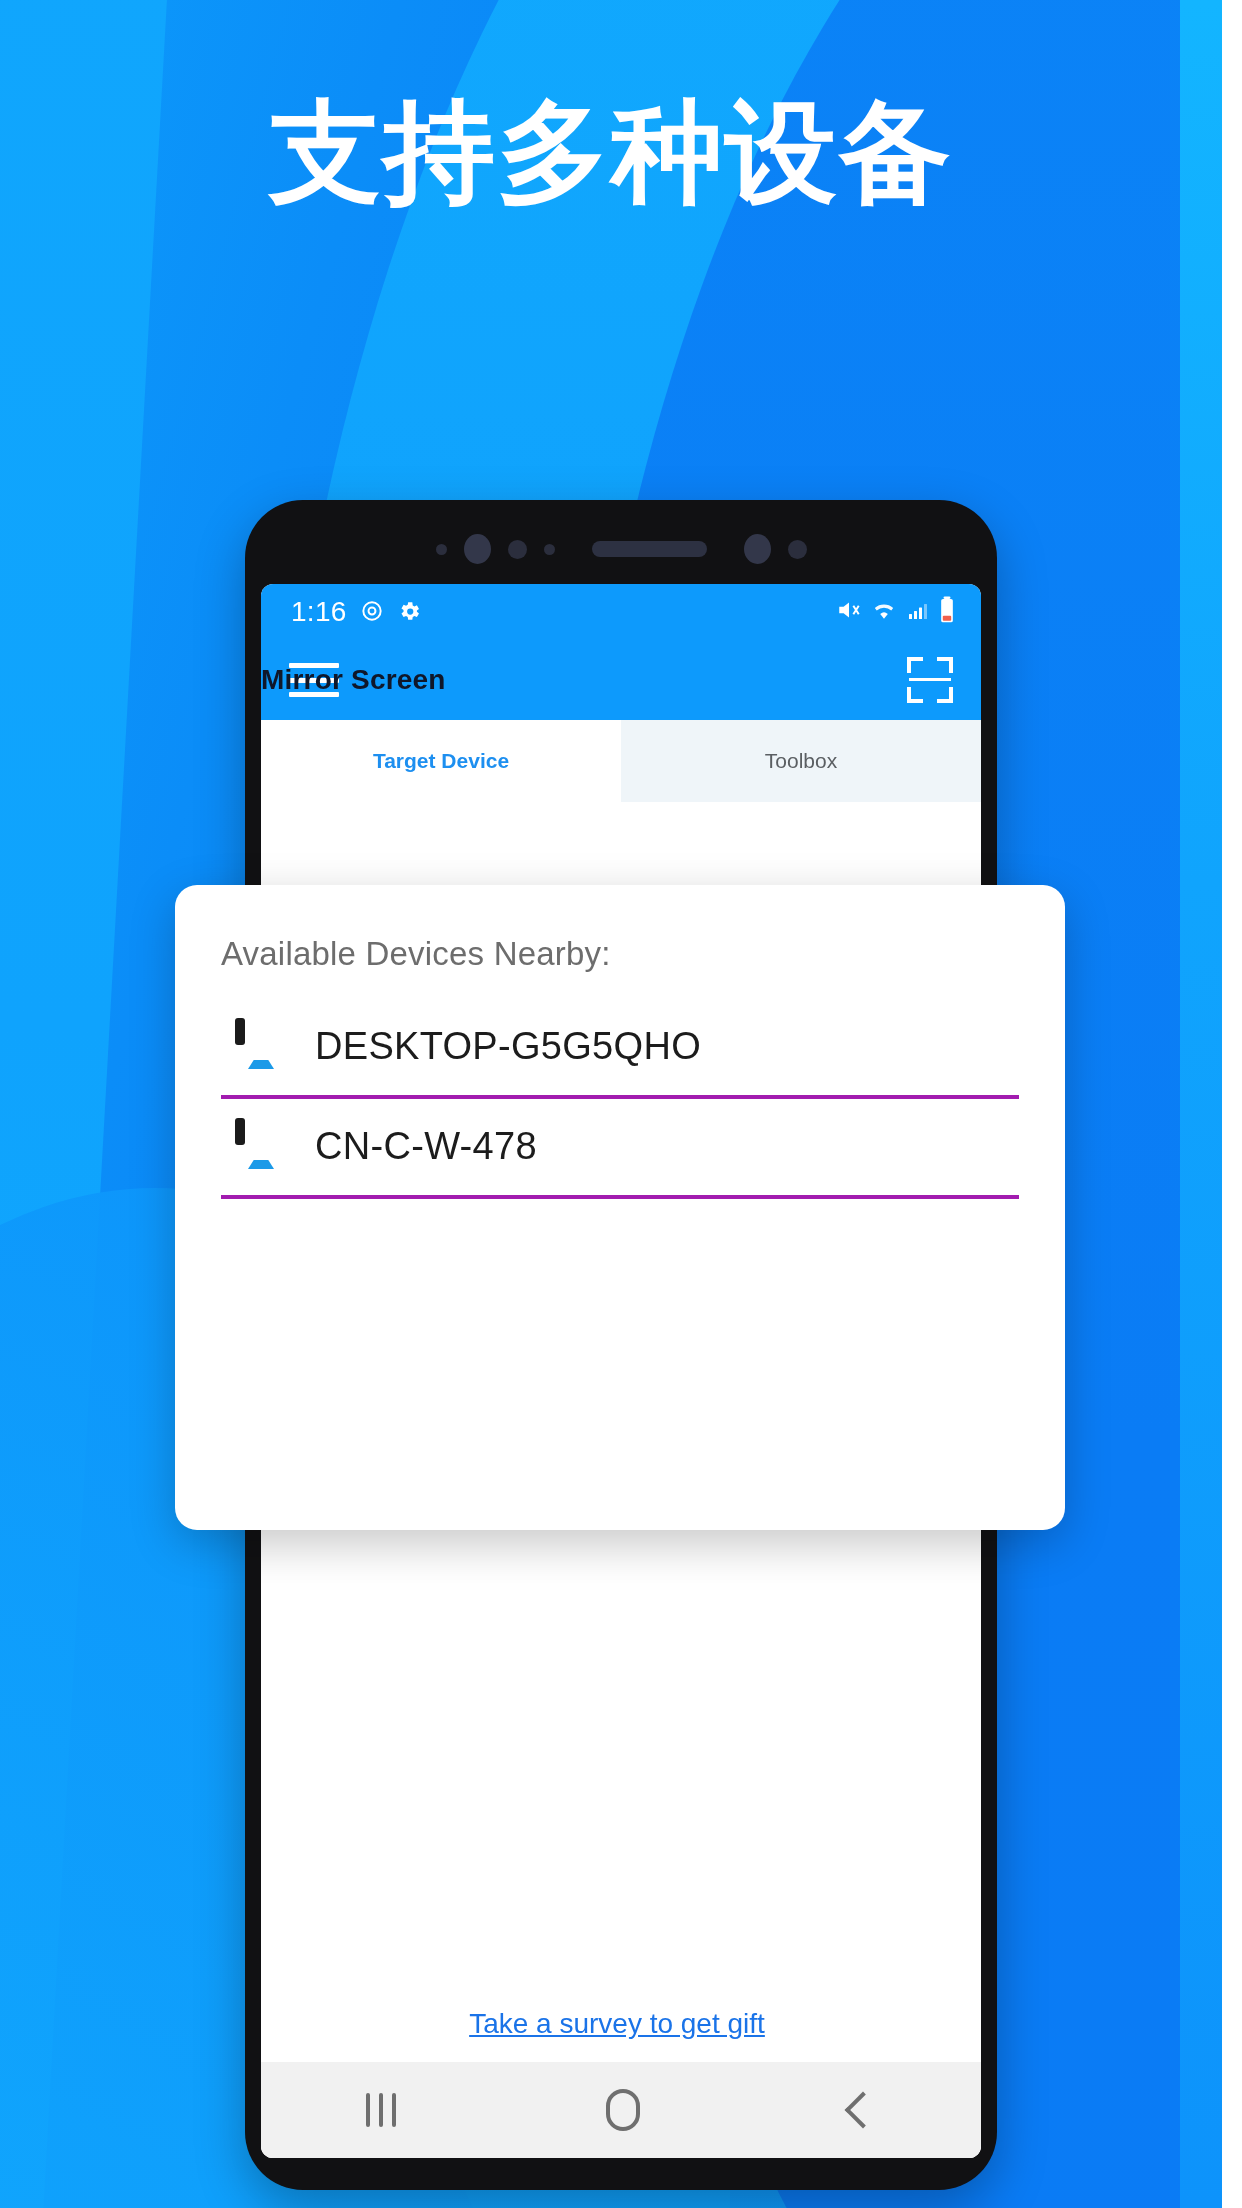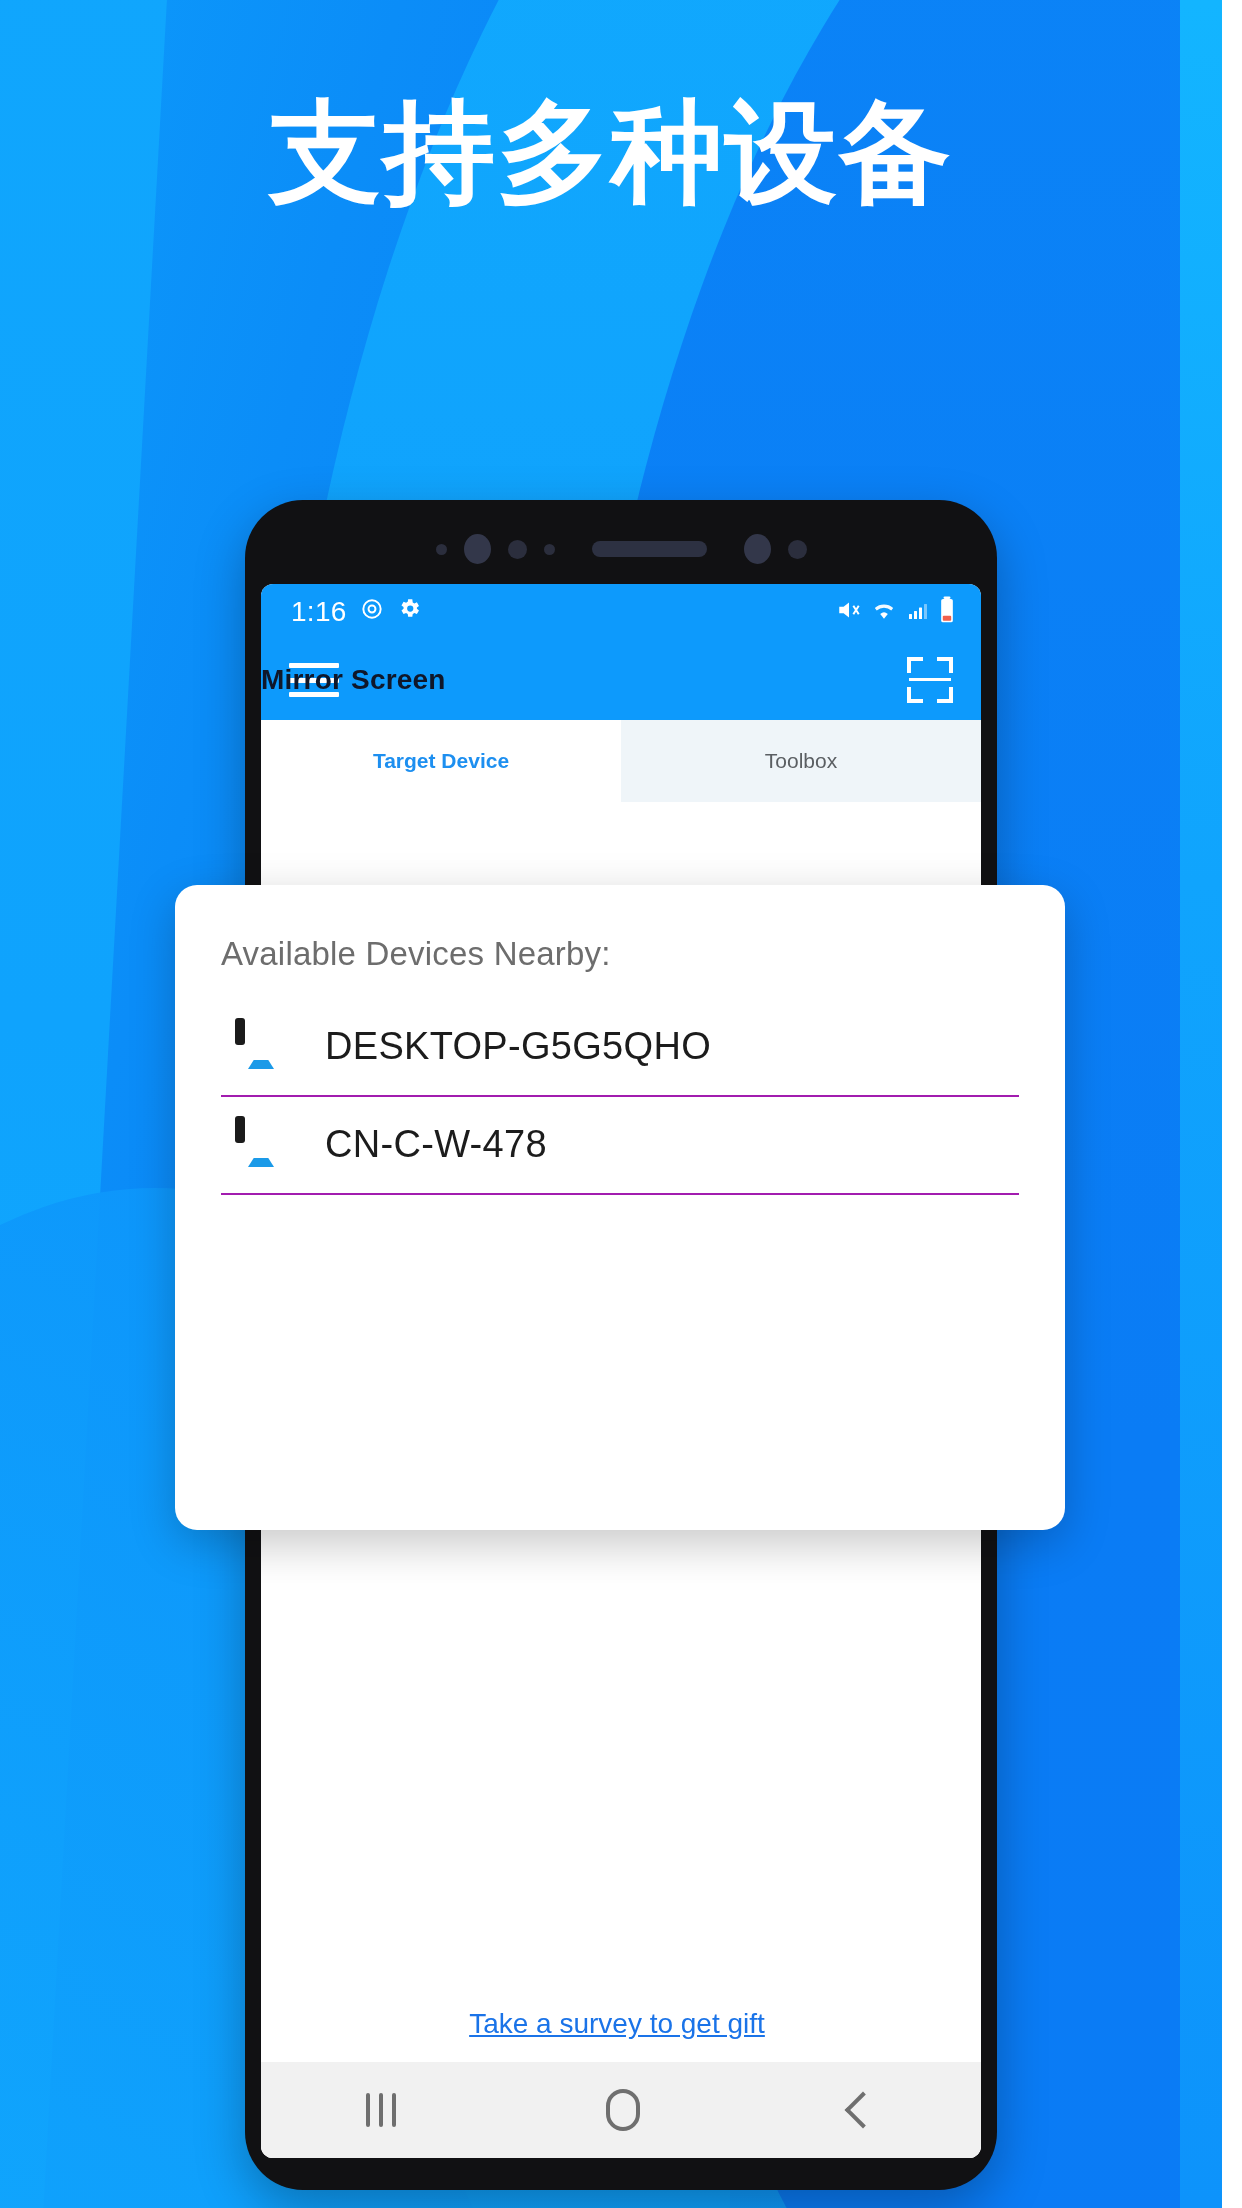--- a/index.html
+++ b/index.html
@@ -151,21 +151,21 @@
   .statusbar {
     height: 56px;
     background: #0d9afc;
     display: flex;
     align-items: center;
     justify-content: space-between;
     padding: 0 26px 0 30px;
     color: #fff;
     flex: 0 0 auto;
   }
-  .sb-left { display: flex; align-items: flex-start; gap: 12px; }
+  .sb-left { display: flex; align-items: flex-end; gap: 12px; }
   .sb-time { font-size: 28px; font-weight: 500; letter-spacing: .3px; }
   .sb-right { display: flex; align-items: center; gap: 9px; }
   .ico { display: inline-block; }
 
   
   .appbar {
     height: 80px;
     background: #0d9afc;
     display: flex;
     align-items: center;
@@ -249,23 +249,23 @@
   }
   .card-heading {
     font-size: 33px;
     color: #6d6d6d;
     margin-bottom: 26px;
     letter-spacing: .2px;
   }
   .device-row {
     display: flex;
     align-items: center;
-    gap: 38px;
+    gap: 28px;
     padding: 24px 0 26px 14px;
-    border-bottom: 2px solid #a21caf;
+    border-bottom: 4px solid #a21caf;
     cursor: pointer;
   }
   .monitor-icon { width: 52px; height: 46px; position: relative; flex: 0 0 auto; }
   .monitor-icon .frame {
     width: 52px; height: 40px;
     border: 5px solid #1b1b1b;
     border-radius: 3px;
     background: #fff;
   }
   .monitor-icon .stand {

